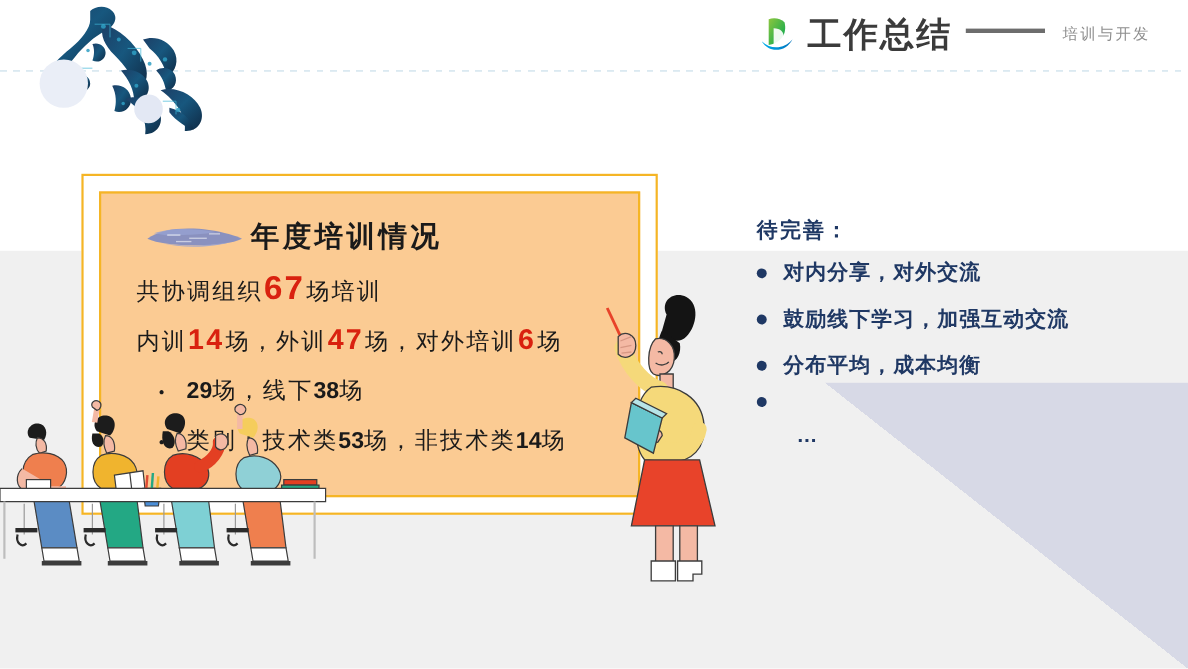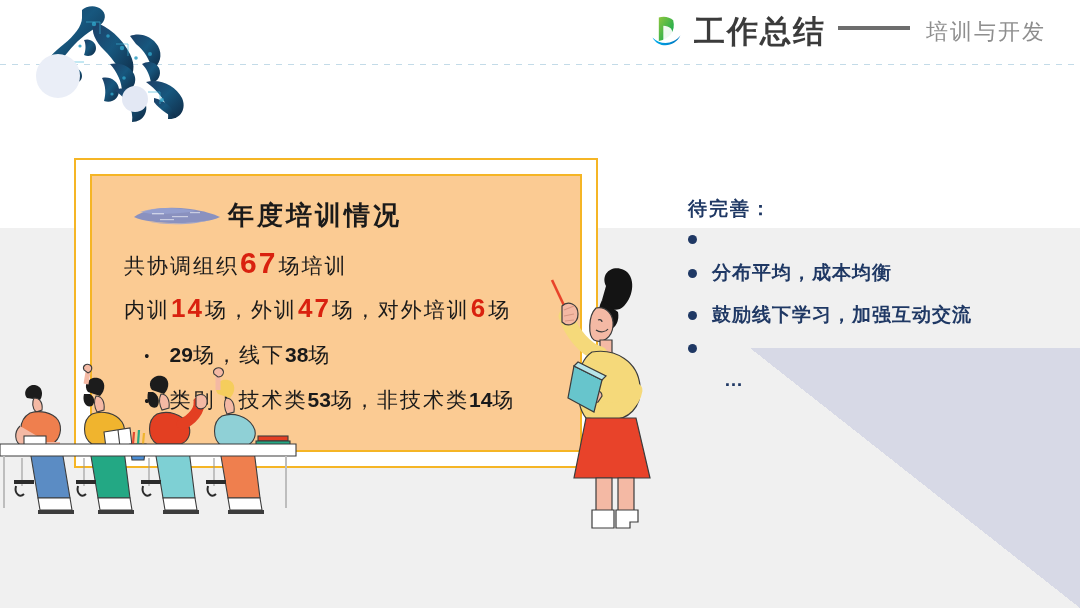--- a/index.html
+++ b/index.html
@@ -34,21 +34,21 @@
   .header-title{
     font-size:31px;font-weight:bold;color:#3b3b3b;letter-spacing:2px;
     line-height:36px;
   }
   .header-rule{
     display:inline-block;width:72px;height:4px;background:#6d6d6d;
     margin:0 6px 9px 2px;vertical-align:middle;
   }
   .header-sub{
     font-family:"Liberation Serif","DejaVu Serif",serif;
-    font-size:22px;color:#8e8e8e;letter-spacing:2px;line-height:36px;
+    font-size:14px;color:#8e8e8e;letter-spacing:2px;line-height:36px;
   }
 
   
   .calli{position:absolute;left:24px;top:2px;width:190px;height:130px;}
   .calli-dot1{position:absolute;left:12px;top:52px;width:44px;height:44px;border-radius:50%;background:#eaeef7;}
   .calli-dot2{position:absolute;left:98px;top:84px;width:26px;height:26px;border-radius:50%;background:#e3e8f4;}
 
   
   .card-outer{
     position:absolute;left:74px;top:158px;width:524px;height:310px;
@@ -228,28 +228,29 @@
         <span class="num">14</span>
         <span>场</span>
     </div>
   </div>
 
   <div class="right-col">
     <div class="right-head">待完善：</div>
 
     <div class="right-item">
       <span class="bdot"></span>
+      <span class="btxt">对内分享，对外交流</span>
+    </div>
+    <div class="right-item">
+      <span class="bdot"></span>
+      <span class="btxt">鼓励线下学习，加强互动交流</span>
     </div>
     <div class="right-item">
       <span class="bdot"></span>
       <span class="btxt">分布平均，成本均衡</span>
-    </div>
-    <div class="right-item">
-      <span class="bdot"></span>
-      <span class="btxt">鼓励线下学习，加强互动交流</span>
     </div>
     <div class="right-item">
       <span class="bdot"></span>
     </div>
 
     <div class="right-ellipsis">…</div>
   </div>
 
   <svg class="illus-students" viewBox="0 0 300 175">
     <g stroke="#3c3c3c" stroke-width="1.1" fill="none">

